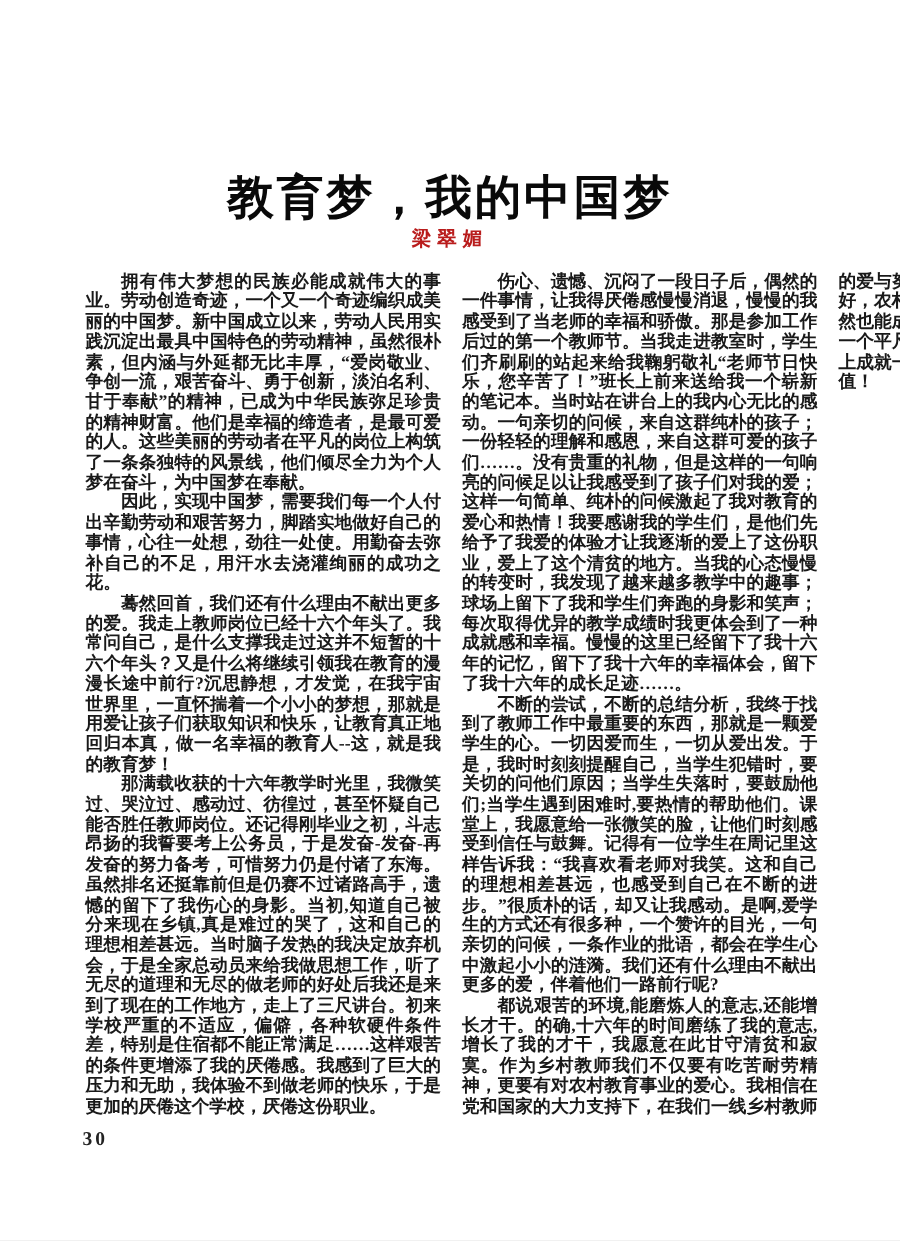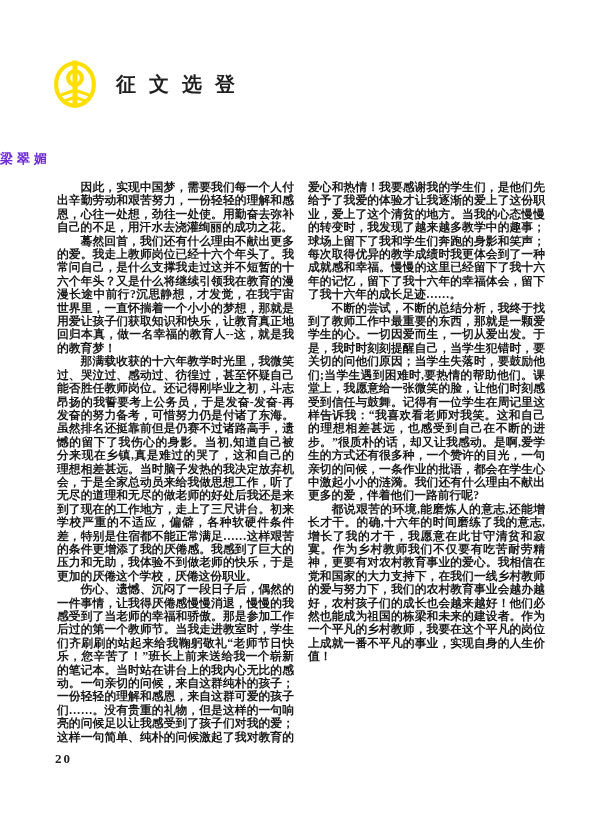--- a/index.html
+++ b/index.html
@@ -26,22 +26,23 @@
   
   .title{
     position:absolute;top:111px;left:0;right:0;
     margin:0;text-align:center;
     font-family:"Liberation Sans", sans-serif;
     font-size:31px;font-weight:900;color:#090909;
     letter-spacing:2px;
   }
   .author{
     position:absolute;top:150px;left:0;right:0;
+    text-align:center;
     font-family:Liberation Mono, monospace;
-    font-size:13px;font-weight:700;color:#6d28d9;
+    font-size:13px;font-weight:700;color:#b91c1c;
     letter-spacing:4px;
   }
   
   .columns{
     position:absolute;left:57px;top:181px;
     width:488px;height:572px;
     column-count:2;column-gap:14px;column-fill:auto;
     font-size:11.8px;line-height:13.4px;
     font-weight:600;
     text-align:justify;
@@ -52,46 +53,32 @@
     position:absolute;left:55px;top:751px;
     font-size:13px;font-weight:600;letter-spacing:2px;color:#222;
     font-family:"Liberation Serif", serif;
   }
 </style>
 </head>
 <body>
 
 <div class="page">
 
-  <div class="header">
-    <span class="logo">
-      <svg viewBox="0 0 100 110" width="46" height="52" aria-hidden="true">
-        <ellipse cx="50" cy="56" rx="41" ry="46" fill="none" stroke="#ffdf00" stroke-width="9"></ellipse>
-        <rect x="44.5" y="4" width="11" height="102" fill="#ffdf00"></rect>
-        <circle cx="50" cy="42" r="15" fill="none" stroke="#ffdf00" stroke-width="9"></circle>
-        <g stroke="#ffdf00" stroke-width="7" fill="none">
-          <line x1="46" y1="70" x2="19" y2="79"></line>
-          <line x1="54" y1="70" x2="81" y2="79"></line>
-          <line x1="46" y1="85" x2="25" y2="93"></line>
-          <line x1="54" y1="85" x2="75" y2="93"></line>
-        </g>
-      </svg>
-    </span>
-    <span class="badge-label">征文选登</span>
-  </div>
 
+  <h1 class="title">教育梦，我的中国梦</h1>
   <div class="author">梁翠媚</div>
 
   <div class="columns">
-    <p class="para">因此，实现中国梦，需要我们每一个人付出辛勤劳动和艰苦努力，一份轻轻的理解和感恩，心往一处想，劲往一处使。用勤奋去弥补自己的不足，用汗水去浇灌绚丽的成功之花。</p>
+    <p class="para">拥有伟大梦想的民族必能成就伟大的事业。劳动创造奇迹，一个又一个奇迹编织成美丽的中国梦。新中国成立以来，劳动人民用实践沉淀出最具中国特色的劳动精神，虽然很朴素，但内涵与外延都无比丰厚，“爱岗敬业、争创一流，艰苦奋斗、勇于创新，淡泊名利、甘于奉献”的精神，已成为中华民族弥足珍贵的精神财富。他们是幸福的缔造者，是最可爱的人。这些美丽的劳动者在平凡的岗位上构筑了一条条独特的风景线，他们倾尽全力为个人梦在奋斗，为中国梦在奉献。</p>
+    <p class="para">因此，实现中国梦，需要我们每一个人付出辛勤劳动和艰苦努力，脚踏实地做好自己的事情，心往一处想，劲往一处使。用勤奋去弥补自己的不足，用汗水去浇灌绚丽的成功之花。</p>
     <p class="para">蓦然回首，我们还有什么理由不献出更多的爱。我走上教师岗位已经十六个年头了。我常问自己，是什么支撑我走过这并不短暂的十六个年头？又是什么将继续引领我在教育的漫漫长途中前行?沉思静想，才发觉，在我宇宙世界里，一直怀揣着一个小小的梦想，那就是用爱让孩子们获取知识和快乐，让教育真正地回归本真，做一名幸福的教育人--这，就是我的教育梦！</p>
     <p class="para">那满载收获的十六年教学时光里，我微笑过、哭泣过、感动过、彷徨过，甚至怀疑自己能否胜任教师岗位。还记得刚毕业之初，斗志昂扬的我誓要考上公务员，于是发奋-发奋-再发奋的努力备考，可惜努力仍是付诸了东海。虽然排名还挺靠前但是仍赛不过诸路高手，遗憾的留下了我伤心的身影。当初,知道自己被分来现在乡镇,真是难过的哭了，这和自己的理想相差甚远。当时脑子发热的我决定放弃机会，于是全家总动员来给我做思想工作，听了无尽的道理和无尽的做老师的好处后我还是来到了现在的工作地方，走上了三尺讲台。初来学校严重的不适应，偏僻，各种软硬件条件差，特别是住宿都不能正常满足……这样艰苦的条件更增添了我的厌倦感。我感到了巨大的压力和无助，我体验不到做老师的快乐，于是更加的厌倦这个学校，厌倦这份职业。</p>
     <p class="para">伤心、遗憾、沉闷了一段日子后，偶然的一件事情，让我得厌倦感慢慢消退，慢慢的我感受到了当老师的幸福和骄傲。那是参加工作后过的第一个教师节。当我走进教室时，学生们齐刷刷的站起来给我鞠躬敬礼“老师节日快乐，您辛苦了！”班长上前来送给我一个崭新的笔记本。当时站在讲台上的我内心无比的感动。一句亲切的问候，来自这群纯朴的孩子；一份轻轻的理解和感恩，来自这群可爱的孩子们……。没有贵重的礼物，但是这样的一句响亮的问候足以让我感受到了孩子们对我的爱；这样一句简单、纯朴的问候激起了我对教育的爱心和热情！我要感谢我的学生们，是他们先给予了我爱的体验才让我逐渐的爱上了这份职业，爱上了这个清贫的地方。当我的心态慢慢的转变时，我发现了越来越多教学中的趣事；球场上留下了我和学生们奔跑的身影和笑声；每次取得优异的教学成绩时我更体会到了一种成就感和幸福。慢慢的这里已经留下了我十六年的记忆，留下了我十六年的幸福体会，留下了我十六年的成长足迹……。</p>
     <p class="para">不断的尝试，不断的总结分析，我终于找到了教师工作中最重要的东西，那就是一颗爱学生的心。一切因爱而生，一切从爱出发。于是，我时时刻刻提醒自己，当学生犯错时，要关切的问他们原因；当学生失落时，要鼓励他们;当学生遇到困难时,要热情的帮助他们。课堂上，我愿意给一张微笑的脸，让他们时刻感受到信任与鼓舞。记得有一位学生在周记里这样告诉我：“我喜欢看老师对我笑。这和自己的理想相差甚远，也感受到自己在不断的进步。”很质朴的话，却又让我感动。是啊,爱学生的方式还有很多种，一个赞许的目光，一句亲切的问候，一条作业的批语，都会在学生心中激起小小的涟漪。我们还有什么理由不献出更多的爱，伴着他们一路前行呢?</p>
     <p class="para">
       <span>都说艰苦的环境,能磨炼人的意志,还能增长才干。的确,十六年的时间磨练了我的意志,增长了我的才干，我愿意在此甘守清贫和寂寞。作为乡村教师我们不仅要有吃苦耐劳精神，更要有对农村教育事业的爱心。我相信在党和国家的大力支持下，在我们一线乡村教师的爱与努力下，我们的农村教育事业会越办越好，农村孩子们的成长也会越来越好！他们必然也能成为祖国的栋梁和未来的建设者。作为一个平凡的乡村教师，我要在这个平凡的岗位上成就一番不平凡的事业，实现自身的人生价值！</span>
       
     </p>
   </div>
 
-  <div class="page-number">20</div>
+  <div class="page-number">30</div>
 
 </div>
 
 </body></html>

